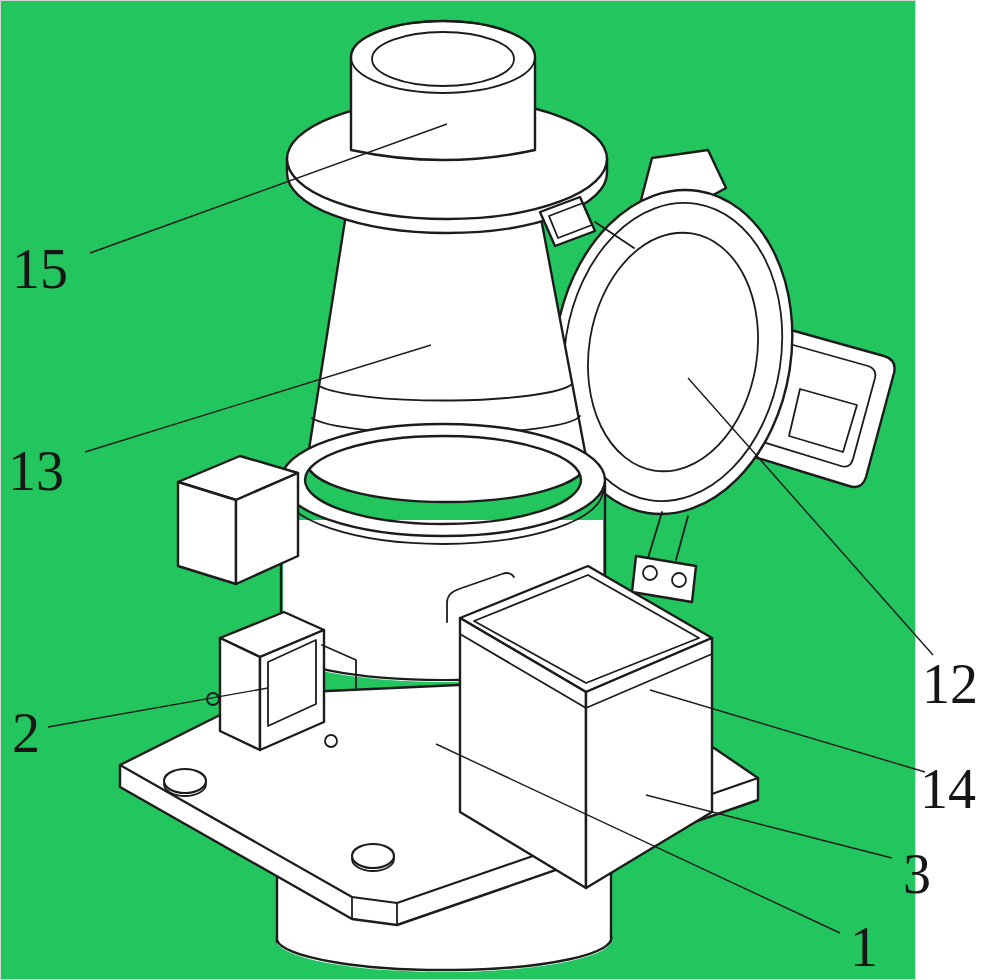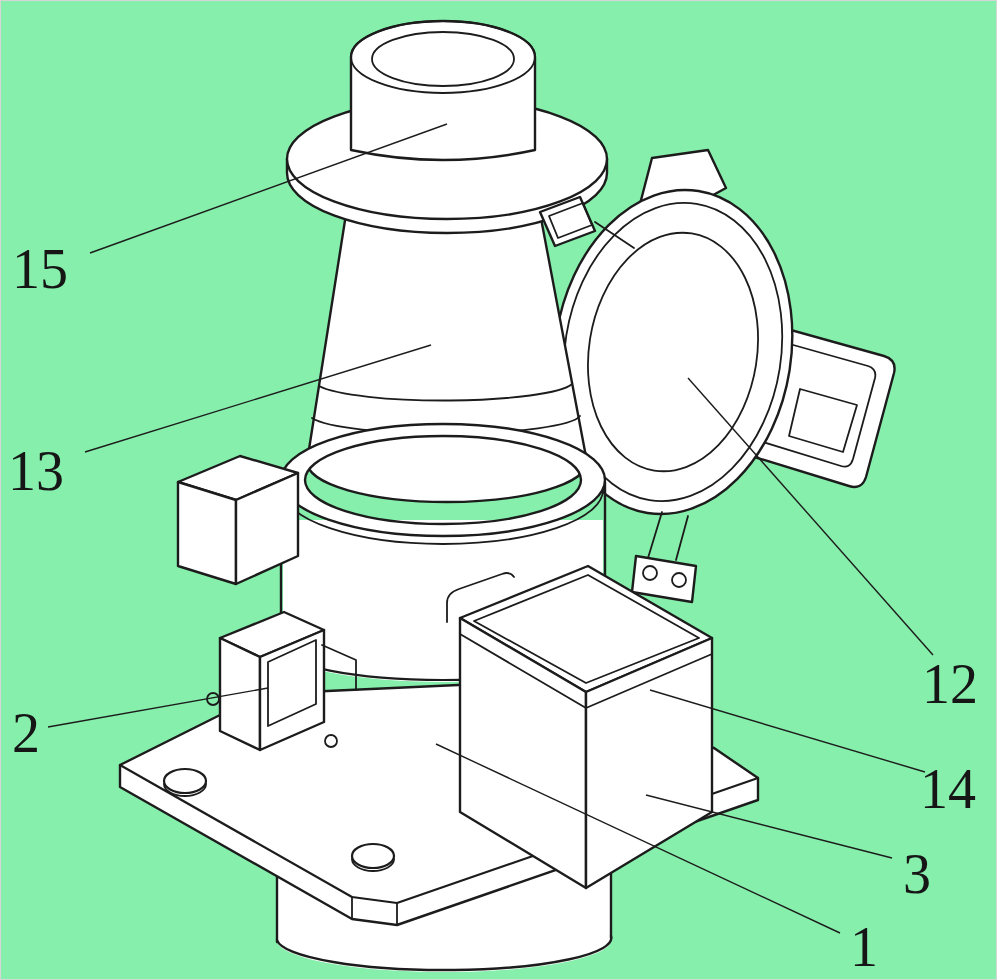--- a/index.html
+++ b/index.html
@@ -1,17 +1,17 @@
 <!DOCTYPE html>
 <html><head>
 <meta charset="utf-8">
 <style>
   html,body { margin:0; padding:0; background:#ffffff; }
   .stage {
-    position:relative; width:997px; height:980px; background:#86efac;
+    position:relative; width:916px; height:980px; background:#22c55e;
     box-shadow: inset 0 0 0 1px #d6d6d6;
     font-family:"Liberation Serif", serif;
   }
   svg { display:block; width:1000px; height:980px; }
   .outline { fill:#ffffff; stroke:#1c1c1c; stroke-width:2.4; stroke-linejoin:round; stroke-linecap:round; }
   .fillonly { fill:#ffffff; stroke:none; }
   .thin { fill:none; stroke:#1c1c1c; stroke-width:1.8; stroke-linejoin:round; stroke-linecap:round; }
   .leader { stroke:#1c1c1c; stroke-width:1.4; }
   text.lbl { font-family:"Liberation Serif", serif; font-size:56px; fill:#161616; }
 </style>

